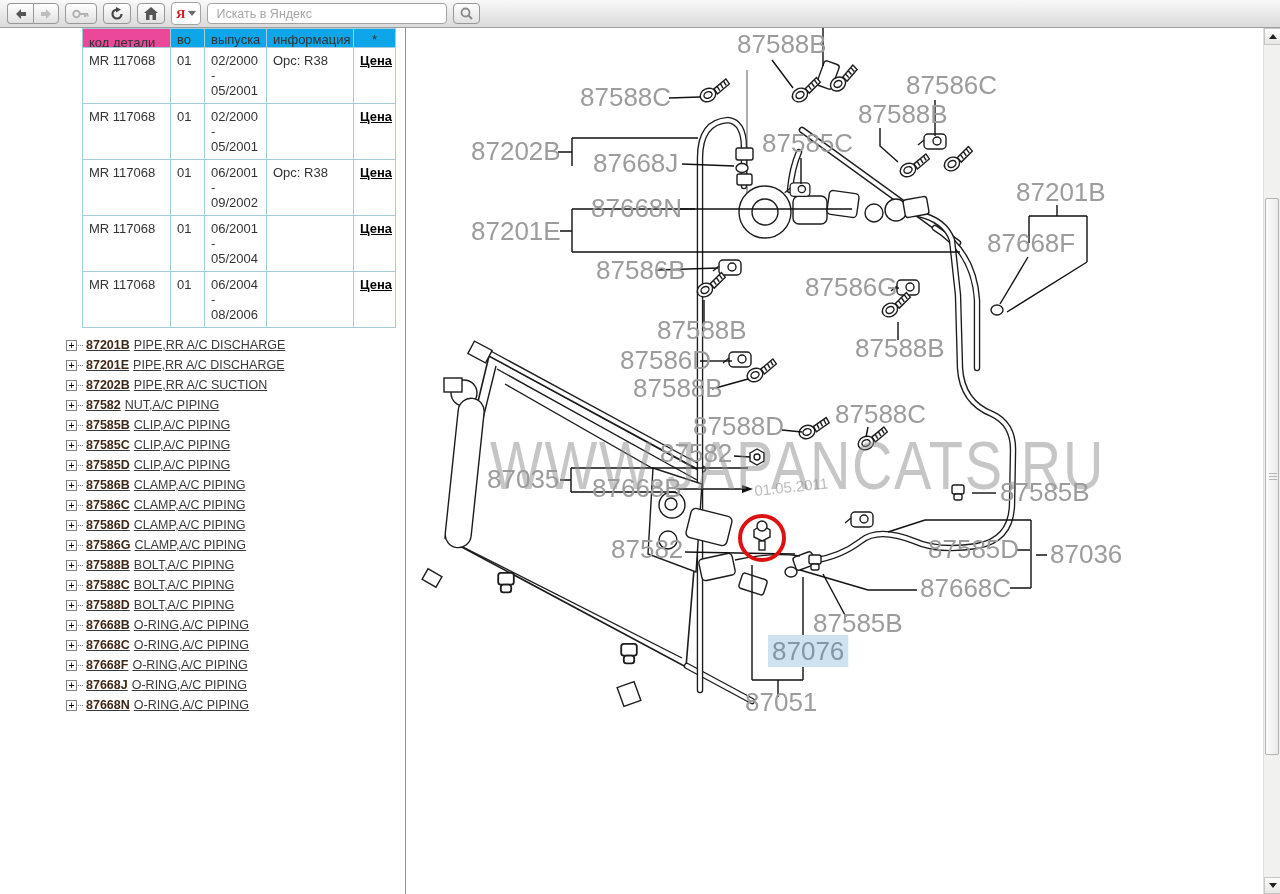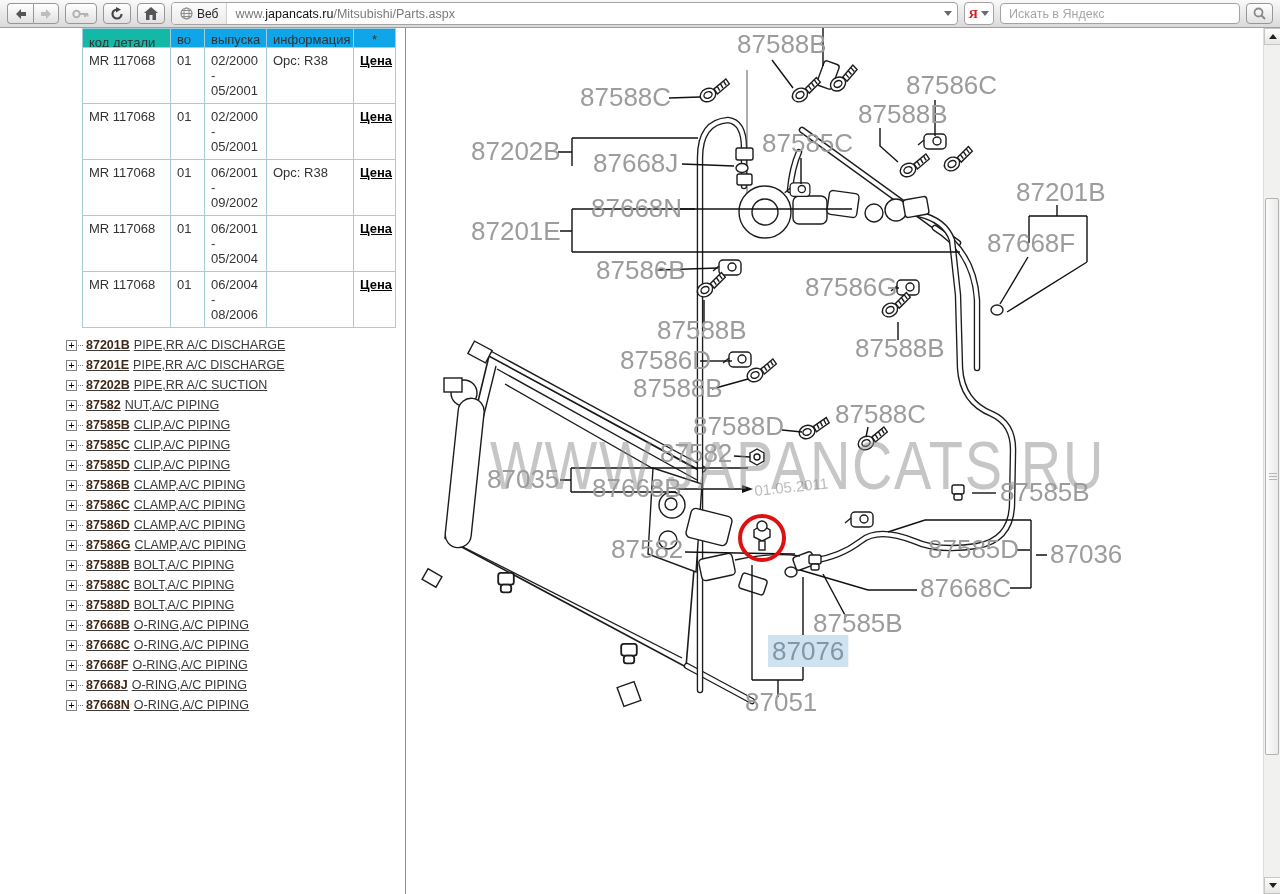--- a/index.html
+++ b/index.html
@@ -37,21 +37,21 @@
   .icon-svg{display:block;}
 
   
   .left{position:absolute;top:28px;left:0;width:406px;height:866px;background:#fff;
     border-right:1px solid #8e8e8e;box-sizing:border-box;z-index:2;}
   table.parts{border-collapse:collapse;margin-left:82px;table-layout:fixed;width:313px;
     font-size:13px;color:#333;}
   table.parts th,table.parts td{border:1px solid #a6cbdb;box-sizing:border-box;}
   table.parts th{height:19px;padding:0 6px;overflow:hidden;background:#0ea5e9;
     font-weight:normal;color:#333;text-align:left;vertical-align:bottom;}
-  table.parts th.first{background:#14b8a6;}
+  table.parts th.first{background:#ec4899;}
   table.parts th .clip{display:block;margin-bottom:-3px;}
   table.parts td{padding:5px 6px;vertical-align:top;line-height:15px;height:43px;}
   .col-code{width:88px;}.col-qty{width:34px;}.col-period{width:62px;}
   .col-info{width:87px;}.col-price{width:42px;}
   td.cell-price a{color:#000;font-weight:bold;text-decoration:underline;text-align:center;}
 
   .tree{margin:7px 0 0 66px;font-size:12.5px;}
   .tree-item{height:20px;display:flex;align-items:center;white-space:nowrap;}
   .expander{width:11px;height:11px;border:1px solid #848484;background:#fff;color:#000;
     font-size:10px;line-height:9px;text-align:center;box-sizing:border-box;flex:0 0 11px;
@@ -119,34 +119,20 @@
         <path d="M11.5 7 A4.5 4.5 0 1 1 7 2.5" fill="none" stroke="#444" stroke-width="2.2"></path>
         <path d="M6 0 L11 2.5 L6 5.5 Z" fill="#444"></path>
       </svg>
   </div>
   <div class="tbtn">
     <svg class="icon-svg" width="14" height="13" viewBox="0 0 14 13">
         <path d="M7 0 L14 6 L12 6 L12 13 L8.5 13 L8.5 8 L5.5 8 L5.5 13 L2 13 L2 6 L0 6 Z" fill="#555"></path>
       </svg>
   </div>
 
-  <div class="addr">
-    <div class="addr-web">
-      <svg class="icon-svg" width="13" height="13" viewBox="0 0 13 13">
-          <circle cx="6.5" cy="6.5" r="5.5" fill="none" stroke="#8a8a8a" stroke-width="1.2"></circle>
-          <ellipse cx="6.5" cy="6.5" rx="2.6" ry="5.5" fill="none" stroke="#8a8a8a" stroke-width="1"></ellipse>
-          <path d="M1 6.5 L12 6.5 M2 3.5 L11 3.5 M2 9.5 L11 9.5" stroke="#8a8a8a" stroke-width="1" fill="none"></path>
-        </svg>
-      <span>Веб</span>
-    </div>
-    <div class="addr-url"><span>www.</span><span class="domain">japancats.ru</span><span>/Mitsubishi/Parts.aspx</span></div>
-    <div class="drop">
-        <span class="tri-down"></span>
-      </div>
-  </div>
 
   <div class="ybtn">
     <span class="ya-letter">Я</span>
     <span class="tri-down"></span>
   </div>
   <input class="search" type="text" placeholder="Искать в Яндекс" style="">
   <div class="tbtn">
     <svg class="icon-svg" width="13" height="13" viewBox="0 0 13 13">
         <circle cx="5.5" cy="5.5" r="4" fill="none" stroke="#8a8a8a" stroke-width="1.8"></circle>
         <path d="M8.5 8.5 L12 12" stroke="#8a8a8a" stroke-width="2"></path>

